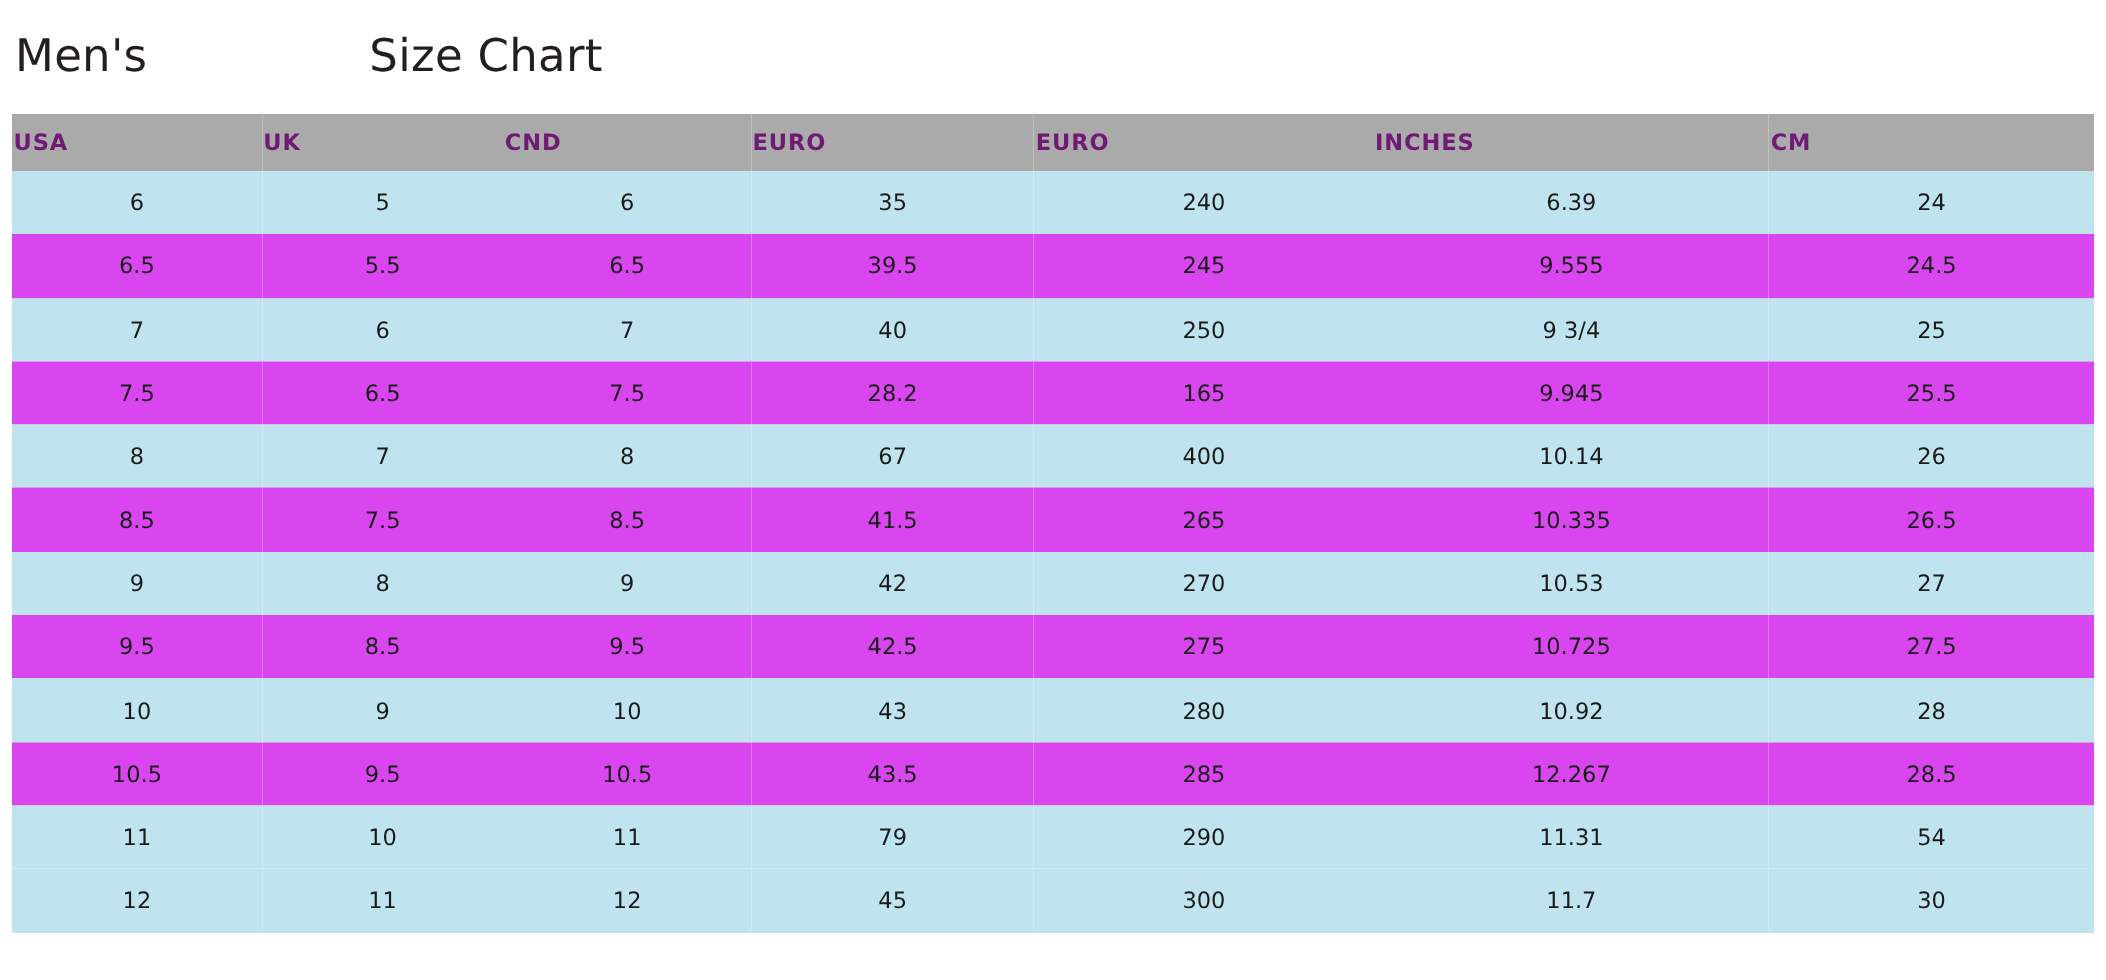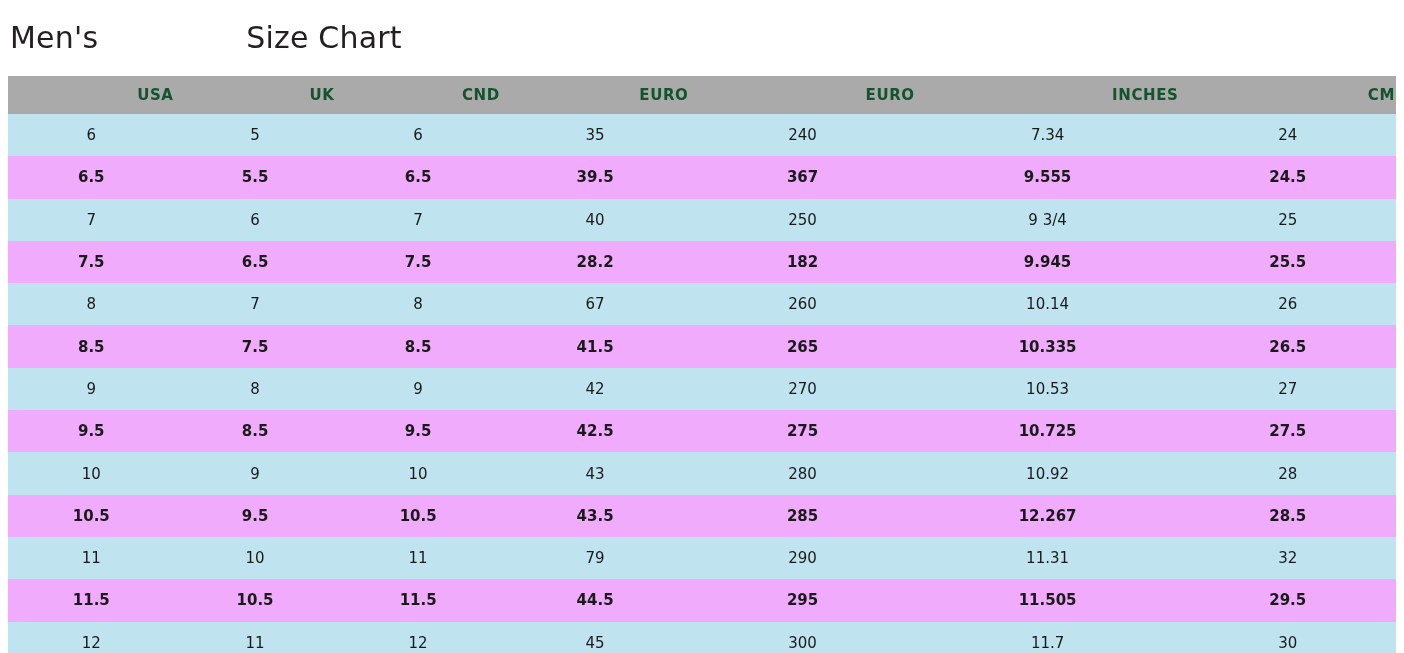--- a/index.html
+++ b/index.html
@@ -37,43 +37,42 @@
   table.size-table {
     position: absolute;
     left: 8px;
     top: 76px;
     width: 1388px;
     border-collapse: collapse;
     table-layout: fixed;
   }
   table.size-table thead th {
     background: #aaaaaa;
-    color: #14532d;
+    color: #701a75;
     font-size: 15px;
     font-weight: bold;
     height: 36px;
     letter-spacing: 0.6px;
-    text-align: right;
+    text-align: left;
     vertical-align: middle;
     border: none;
   }
   table.size-table tbody td {
     font-size: 15px;
     color: #1a1a1a;
     height: 40.3px;
     text-align: center;
     vertical-align: middle;
     border: none;
   }
   table.size-table tbody tr.row-light td {
     background: #bfe4ef;
   }
   table.size-table tbody tr.row-dark td {
-    background: #f0abfc;
-    font-weight: bold;
+    background: #d946ef;
   }
 </style>
 </head>
 <body>
 
 <div class="page">
 
   <div class="chart-title"><span>Men's</span><span class="title-gap"></span><span>Size Chart</span></div>
 
   <table class="size-table">
@@ -97,56 +96,56 @@
         <th>CM</th>
       </tr>
     </thead>
     <tbody>
       <tr class="row-light">
         <td>6</td>
         <td>5</td>
         <td>6</td>
         <td>35</td>
         <td>240</td>
-        <td>7.34</td>
+        <td>6.39</td>
         <td>24</td>
       </tr>
       <tr class="row-dark">
         <td>6.5</td>
         <td>5.5</td>
         <td>6.5</td>
         <td>39.5</td>
-        <td>367</td>
+        <td>245</td>
         <td>9.555</td>
         <td>24.5</td>
       </tr>
       <tr class="row-light">
         <td>7</td>
         <td>6</td>
         <td>7</td>
         <td>40</td>
         <td>250</td>
         <td>9 3/4</td>
         <td>25</td>
       </tr>
       <tr class="row-dark">
         <td>7.5</td>
         <td>6.5</td>
         <td>7.5</td>
         <td>28.2</td>
-        <td>182</td>
+        <td>165</td>
         <td>9.945</td>
         <td>25.5</td>
       </tr>
       <tr class="row-light">
         <td>8</td>
         <td>7</td>
         <td>8</td>
         <td>67</td>
-        <td>260</td>
+        <td>400</td>
         <td>10.14</td>
         <td>26</td>
       </tr>
       <tr class="row-dark">
         <td>8.5</td>
         <td>7.5</td>
         <td>8.5</td>
         <td>41.5</td>
         <td>265</td>
         <td>10.335</td>
@@ -188,30 +187,21 @@
         <td>12.267</td>
         <td>28.5</td>
       </tr>
       <tr class="row-light">
         <td>11</td>
         <td>10</td>
         <td>11</td>
         <td>79</td>
         <td>290</td>
         <td>11.31</td>
-        <td>32</td>
-      </tr>
-      <tr class="row-dark">
-        <td>11.5</td>
-        <td>10.5</td>
-        <td>11.5</td>
-        <td>44.5</td>
-        <td>295</td>
-        <td>11.505</td>
-        <td>29.5</td>
+        <td>54</td>
       </tr>
       <tr class="row-light">
         <td>12</td>
         <td>11</td>
         <td>12</td>
         <td>45</td>
         <td>300</td>
         <td>11.7</td>
         <td>30</td>
       </tr>

